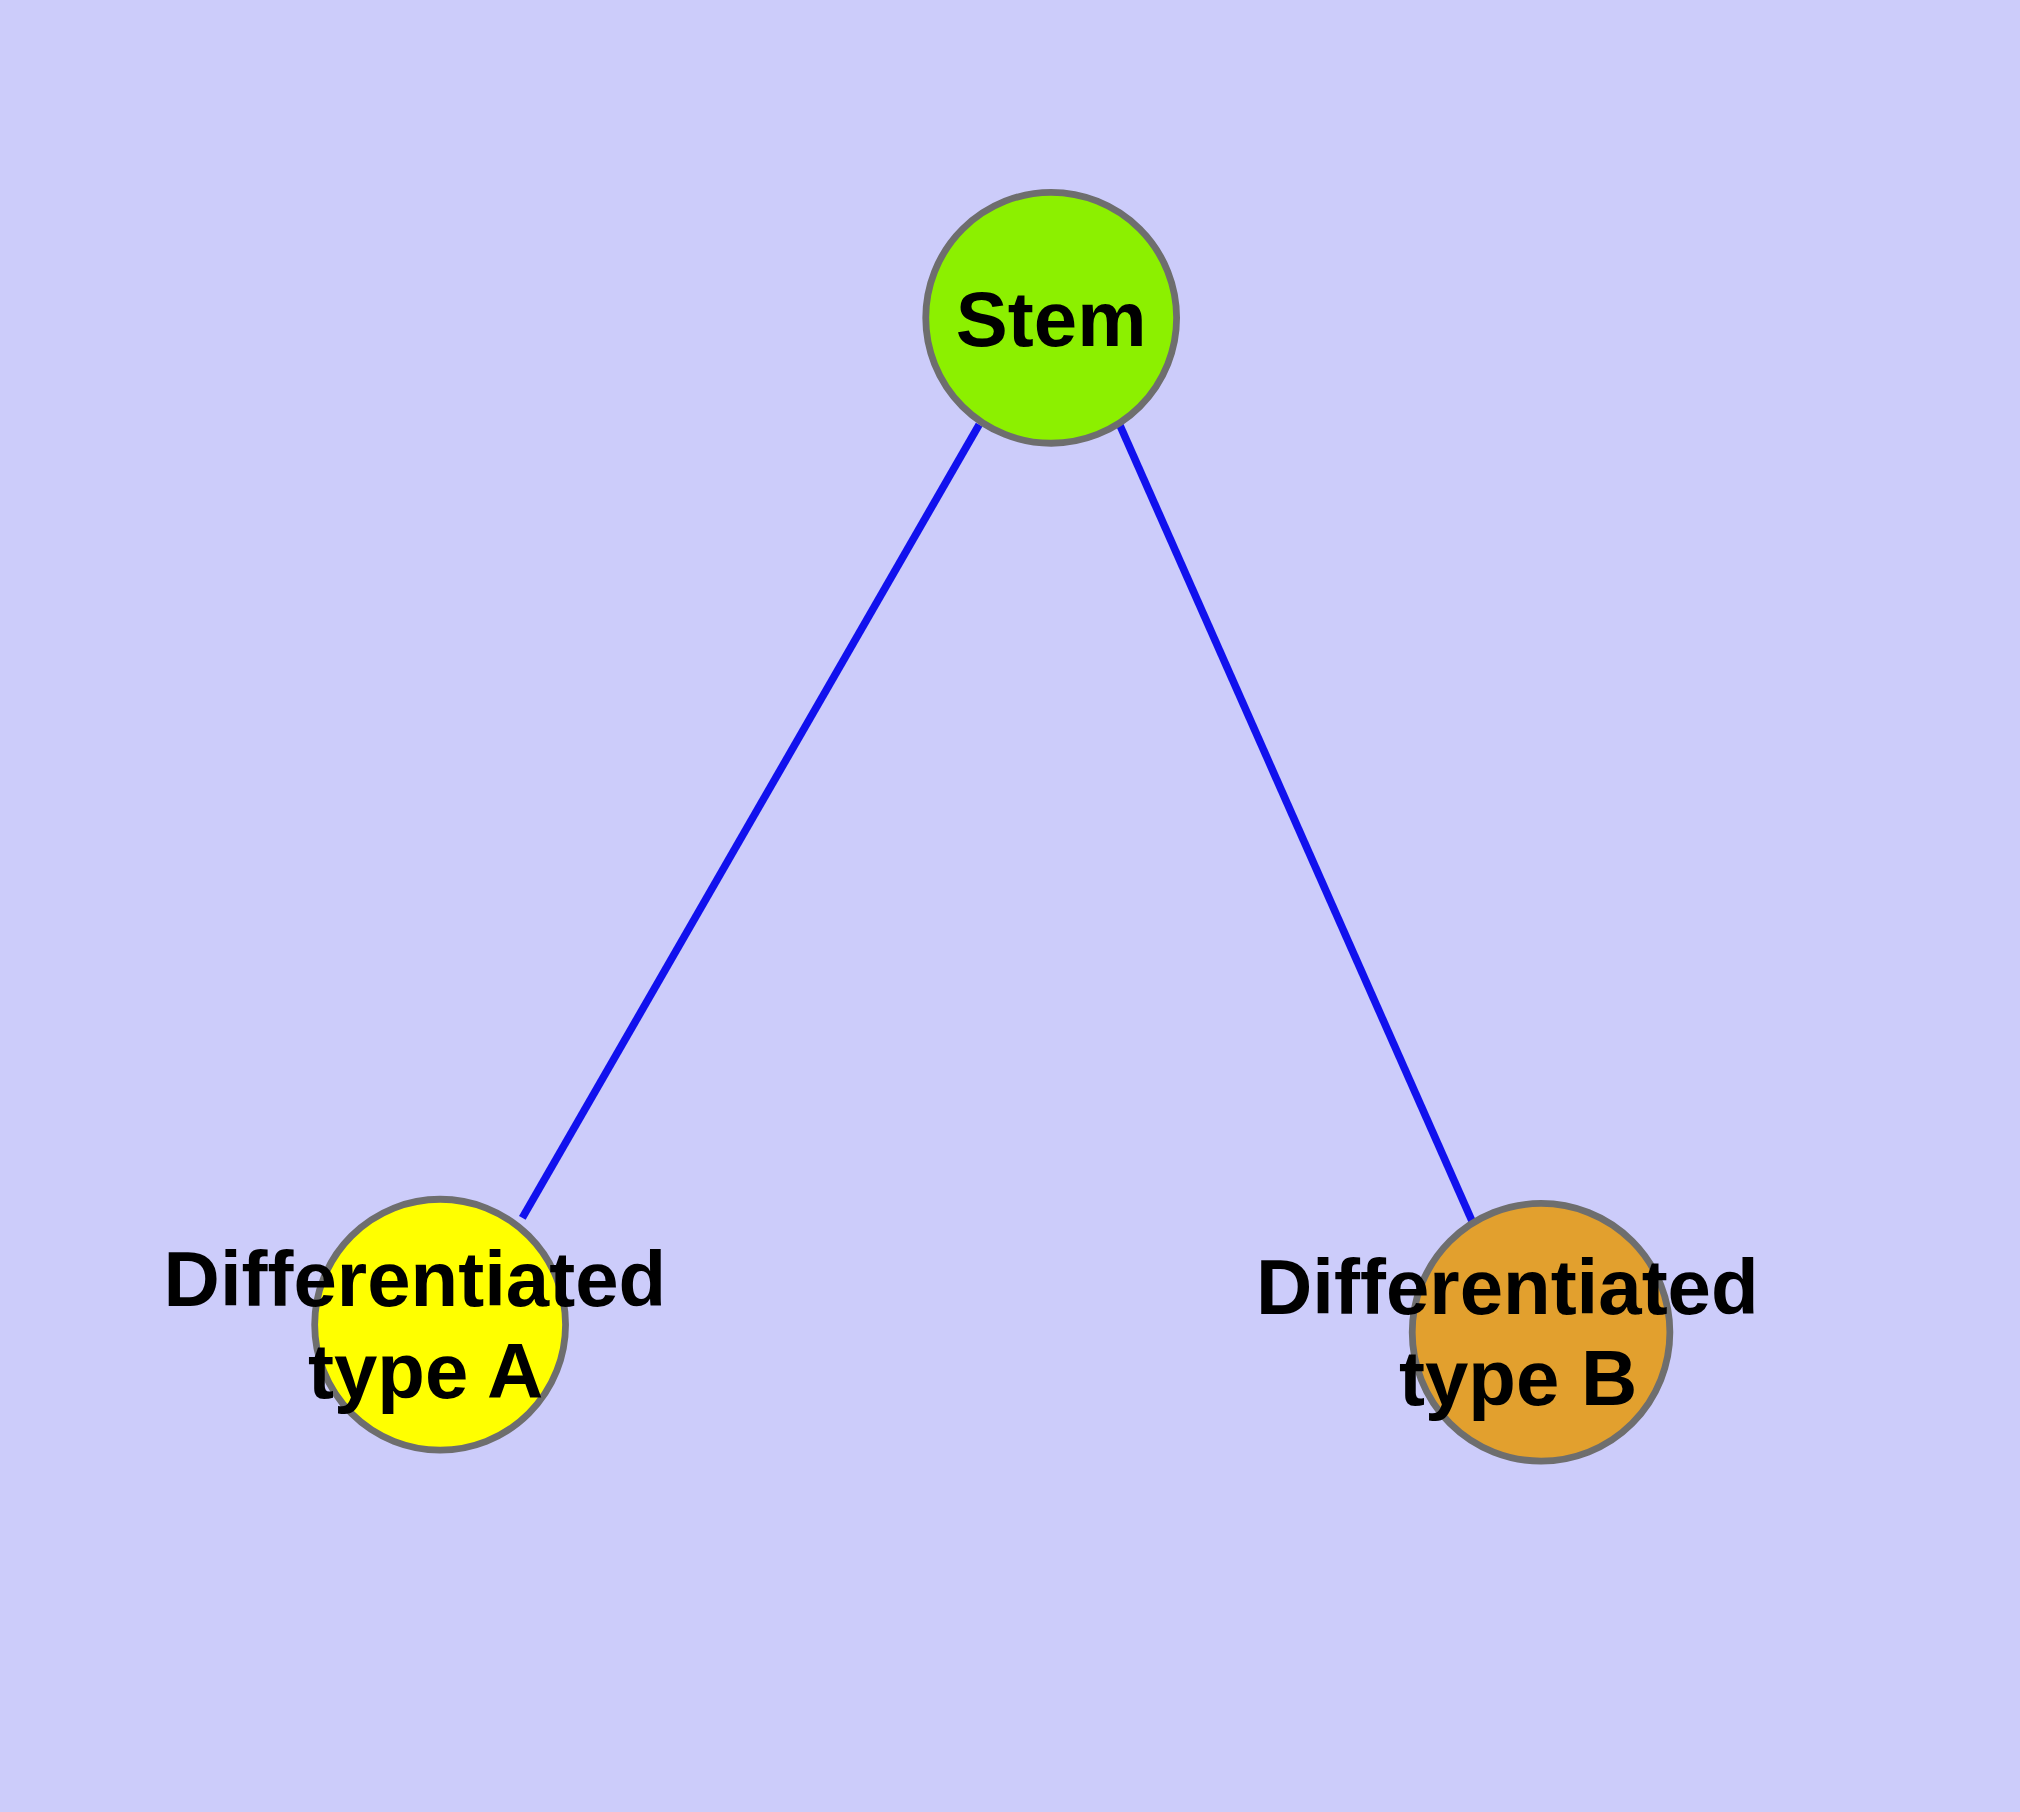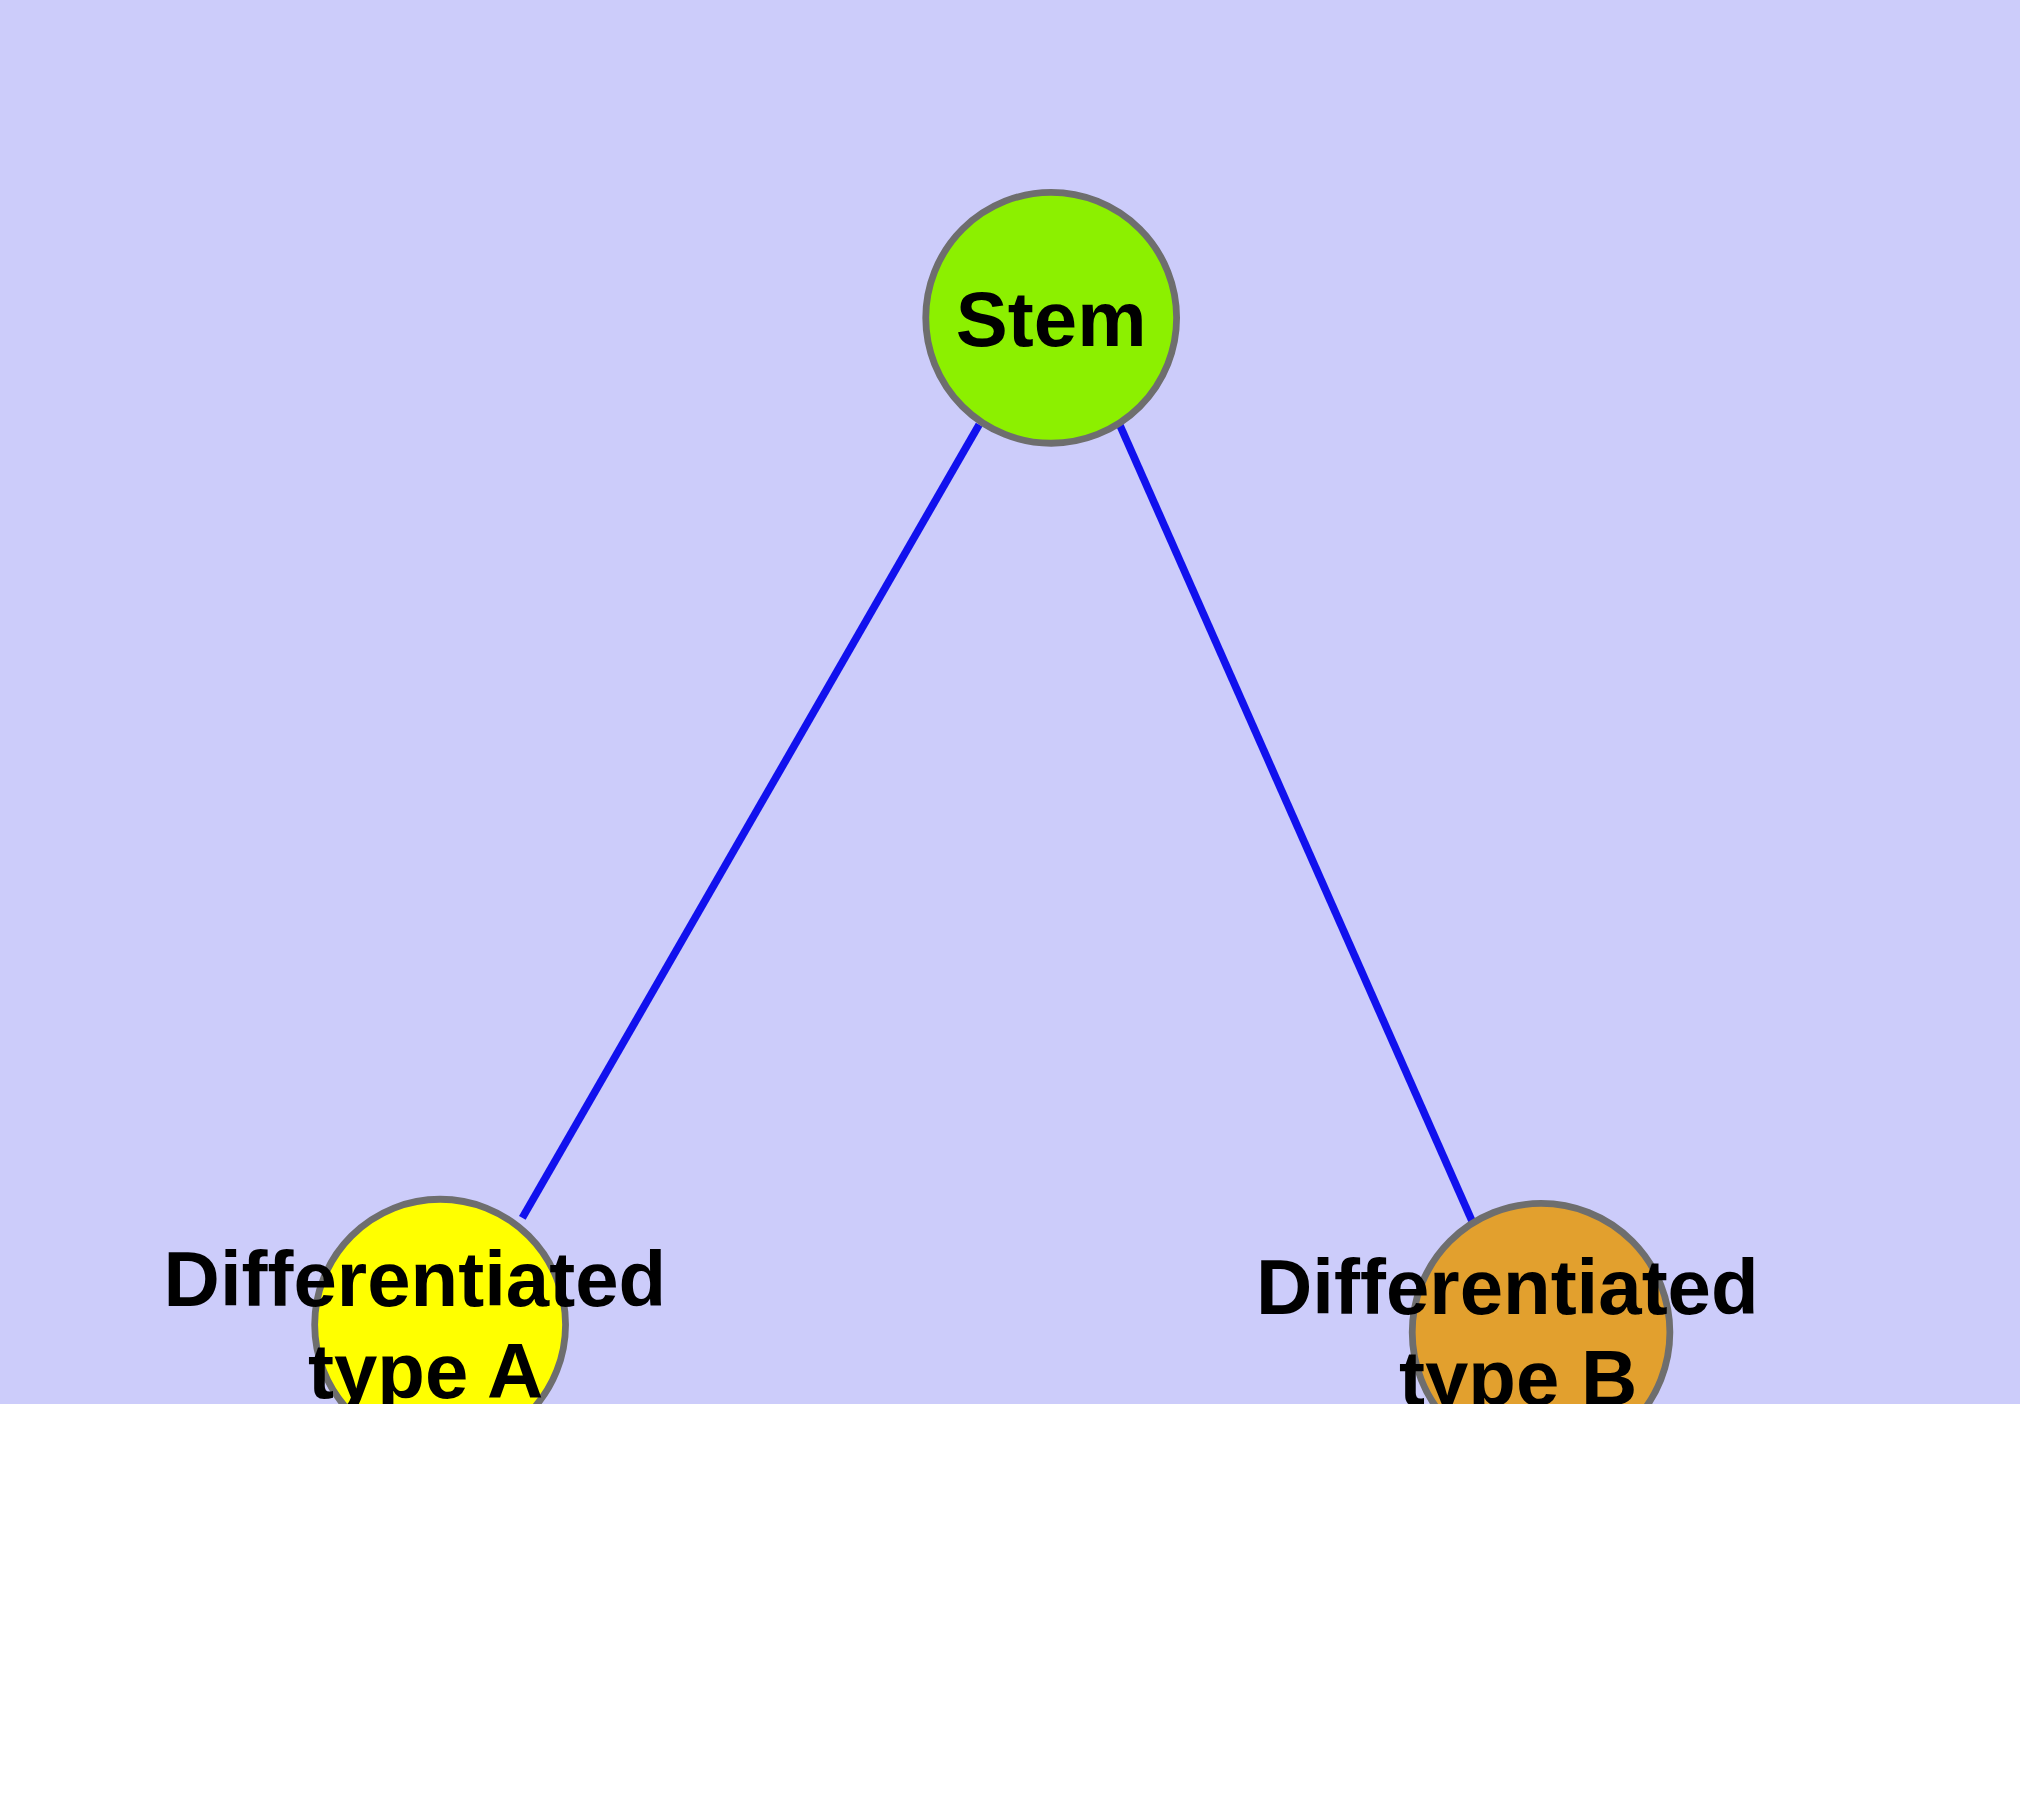--- a/index.html
+++ b/index.html
@@ -34,21 +34,21 @@
     font-family: "Liberation Sans", sans-serif;
     font-weight: bold;
     fill: #000000;
     text-anchor: middle;
     dominant-baseline: middle;
   }
 </style>
 </head>
 <body>
 
-<div id="canvas" style="background: rgb(204, 204, 250); width: 2021px; height: 1404px;">
+<div id="canvas" style="background: rgb(204, 204, 250); width: 2021px; height: 1812px;">
   <svg id="graph-svg" viewBox="0 0 2384 2138">
 
     <g>
       <line class="edge-line" x1="1155" y1="501" x2="616" y2="1437" stroke="#1111ee" stroke-width="9"></line>
       <line class="edge-line" x1="1319" y1="497" x2="1738" y2="1444" stroke="#1111ee" stroke-width="9"></line>
     </g>
 
     <g>
 
       <g>

